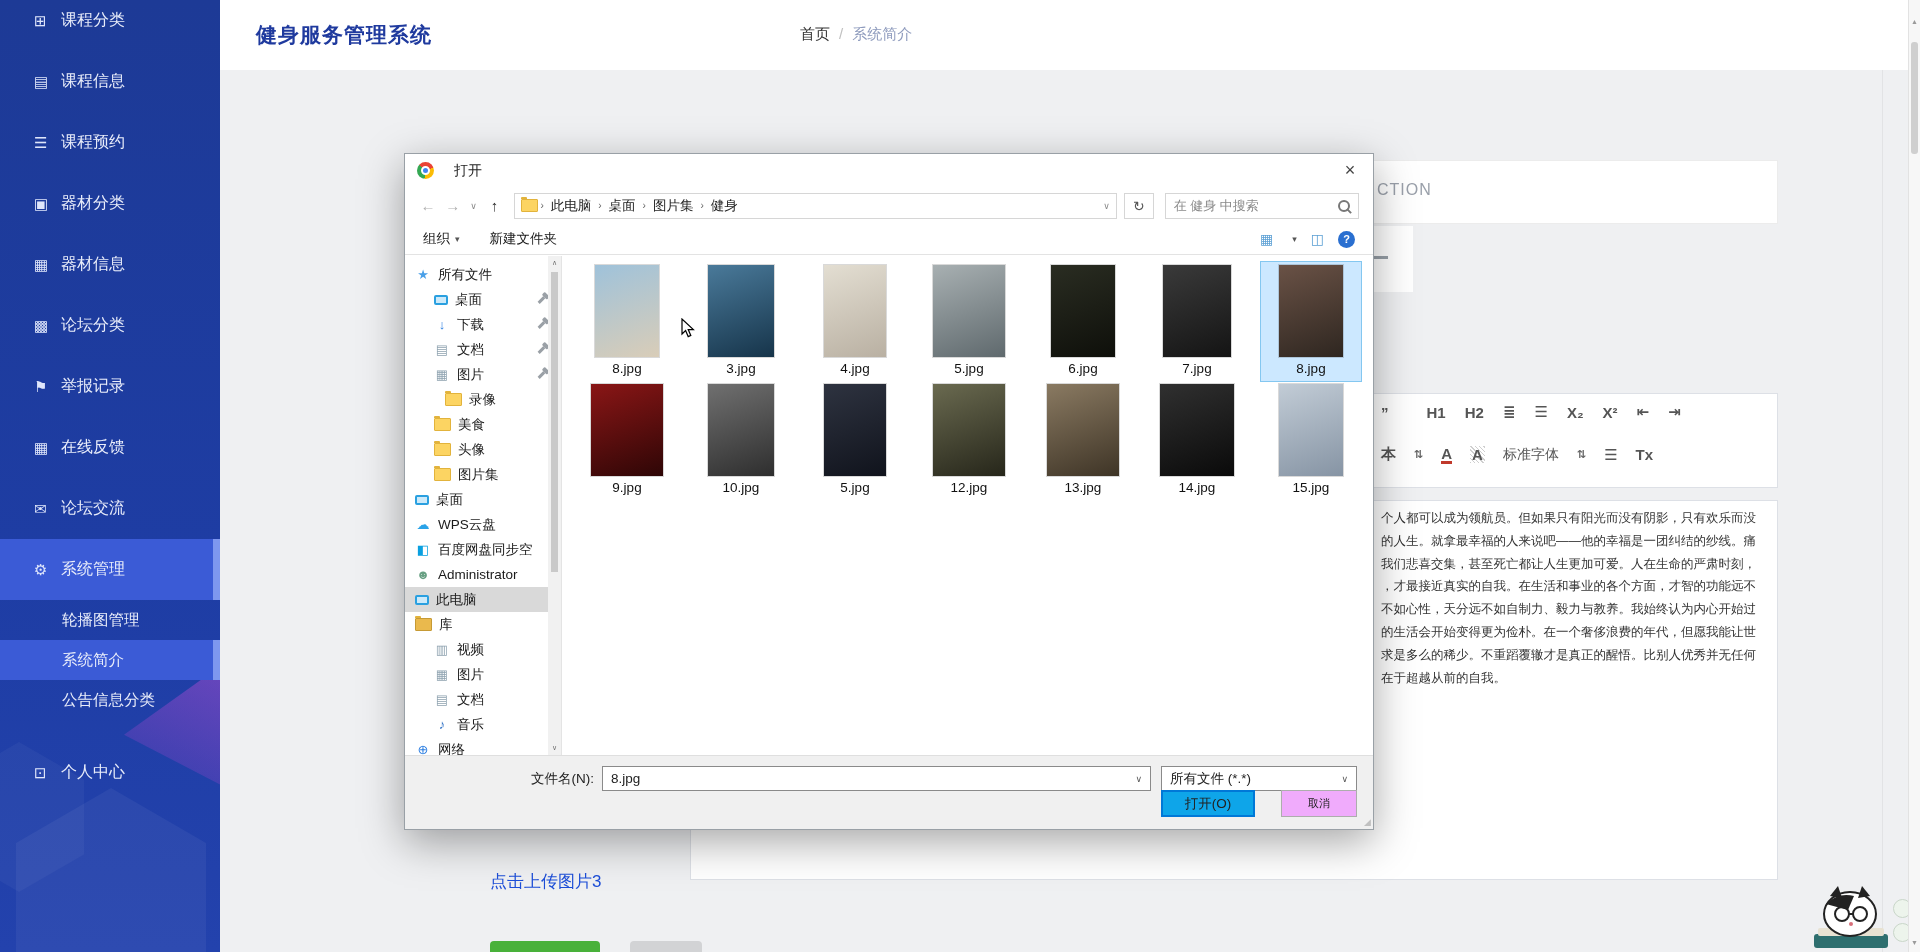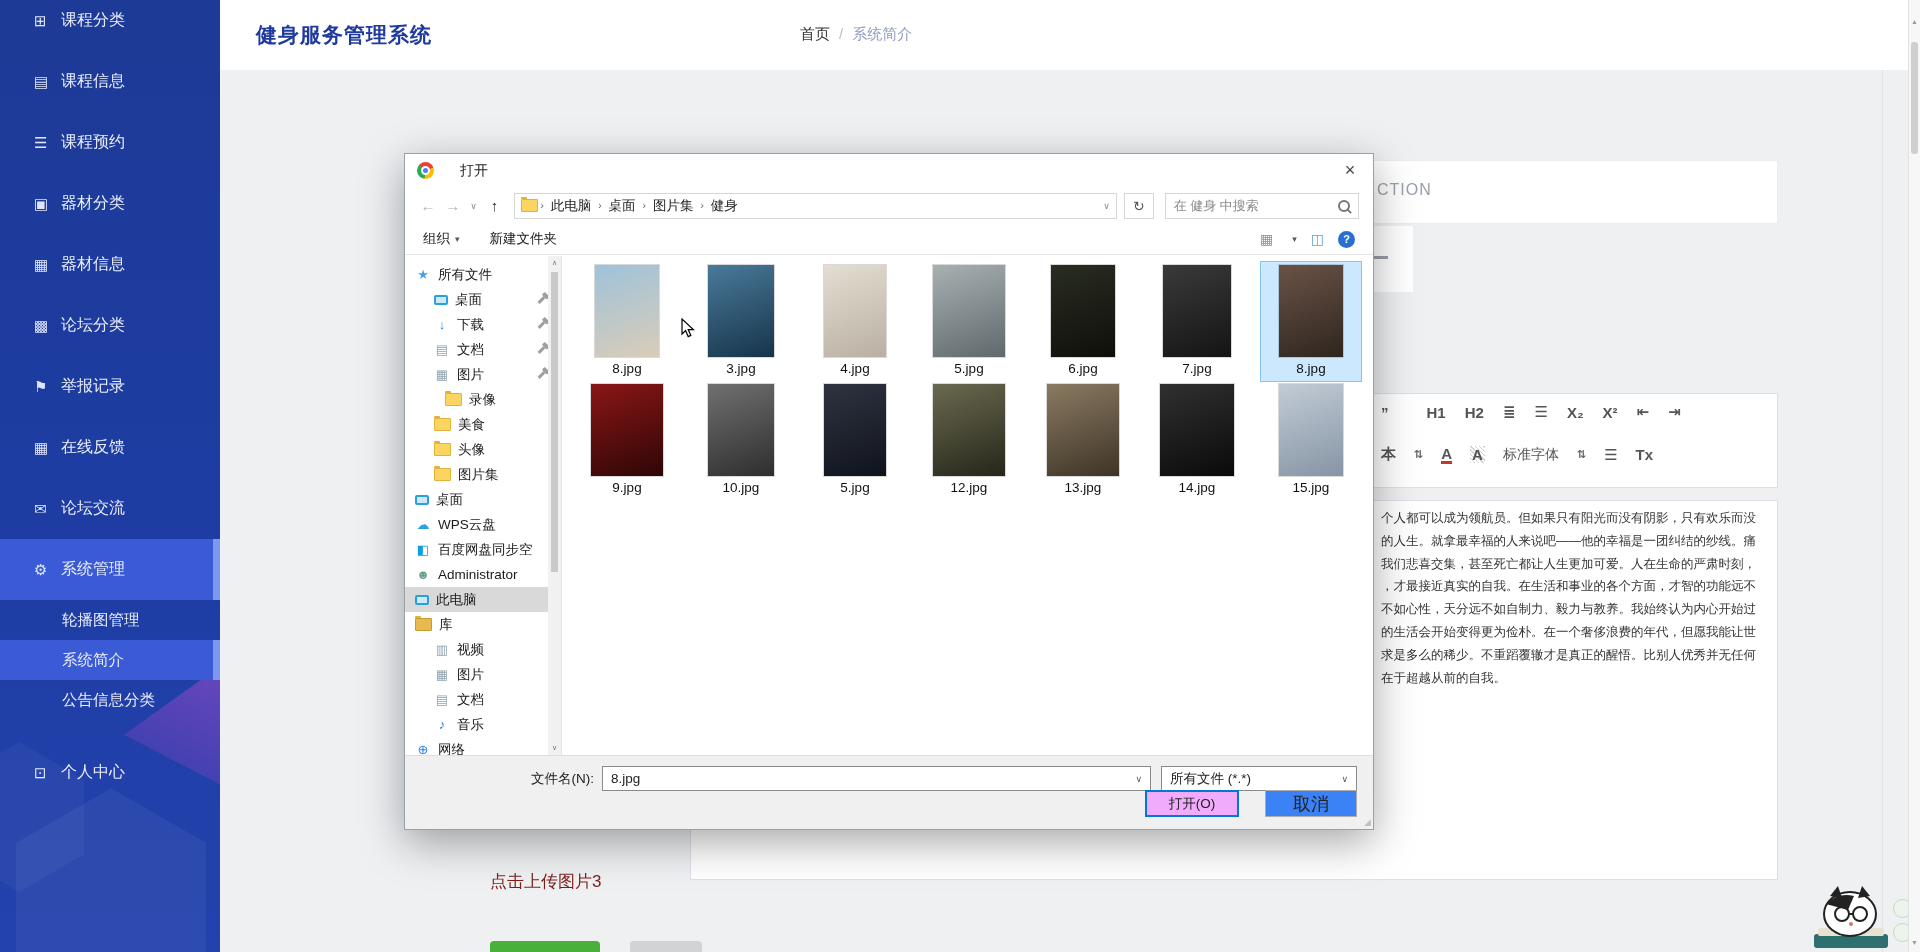--- a/index.html
+++ b/index.html
@@ -53,36 +53,36 @@
   .ed-i{display:inline-block;text-align:center;font-weight:bold;color:#555;cursor:pointer}
   .ed-i.font-color-icon{border-bottom:3px solid #c0392b;line-height:15px}
   .ed-i.bg-color-icon{background:repeating-linear-gradient(45deg,#cfcfcf 0 1px,#fff 1px 3px);padding:0 2px}
   .ed-i.font-family-select{font-weight:normal;font-size:14px}
   .ed-i.clear-format-icon{}
   .ed-i.dropdown-arrows-icon{font-size:11px;color:#666}
   .ed-text{position:absolute;left:690px;top:500px;width:1088px;height:380px;background:#fff;
            border:1px solid #dde0e6;box-sizing:border-box;z-index:2}
   .ed-lines{position:absolute;left:1381px;top:507px;z-index:2}
   .pline{font-size:12.5px;line-height:22.8px;color:#333;white-space:nowrap}
-  .upload-hint{position:absolute;left:490px;top:870px;font-size:17px;color:#7f1d1d;z-index:2}
+  .upload-hint{position:absolute;left:490px;top:870px;font-size:17px;color:#1d4ed8;z-index:2}
   .btn-green{position:absolute;left:490px;top:941px;width:110px;height:40px;background:#49b13a;border-radius:4px;z-index:2}
   .btn-gray{position:absolute;left:630px;top:941px;width:72px;height:40px;background:#d2d3d5;border-radius:4px;z-index:2}
   
   .mascot{position:absolute;left:1808px;top:884px;z-index:6}
   .float-btn{position:absolute;width:17px;height:17px;border-radius:50%;background:#edf4ec;
              border:1px solid #c9d6c9;z-index:7}
   
   .page-scroll{position:absolute;right:0;top:0;width:12px;height:952px;background:#f7f7f7;
                border-left:1px solid #e2e2e2;z-index:20;box-sizing:border-box}
   .ps-arrow{position:absolute;left:0;width:11px;text-align:center;font-size:7px;color:#9a9a9a}
   .ps-thumb{position:absolute;left:2px;top:42px;width:7px;height:112px;background:#cfcfcf;border-radius:3px}
   
   .dlg{position:absolute;left:404px;top:153px;width:970px;height:677px;background:#fff;z-index:10;
        border:1px solid #99a0a6;box-shadow:0 12px 40px rgba(0,0,0,.35);box-sizing:border-box;color:#222}
-  .dlg-title{height:33px;display:flex;align-items:center;padding-left:12px;gap:26px;font-size:14px}
+  .dlg-title{height:33px;display:flex;align-items:center;padding-left:12px;gap:20px;font-size:14px}
   .chrome-logo{width:17px;height:17px;border-radius:50%;position:relative;flex:0 0 auto;
                background:conic-gradient(from -50deg,#ea4335 0 33%,#fbbc05 0 66%,#34a853 0 100%)}
   .chrome-logo::after{content:"";position:absolute;inset:4px;background:#4285f4;border:2px solid #fff;border-radius:50%}
   .dlg-close{position:absolute;right:0;top:0;width:46px;height:32px;display:flex;align-items:center;
              justify-content:center;font-size:18px;color:#444;cursor:pointer}
   .dlg-nav{height:37px;display:flex;align-items:center;padding:0 14px;gap:7px}
   .nav-gl{font-size:15px;color:#b0b0b0;width:18px;text-align:center;cursor:pointer}
   .nav-gl.small{font-size:9px;color:#8a8a8a;width:10px}
   .nav-gl.up{color:#333}
   .addr{width:608px;height:26px;border:1px solid #d6d6d6;display:flex;align-items:center;
@@ -130,24 +130,24 @@
   .dlg-footer{position:absolute;left:0;bottom:0;width:100%;height:74px;background:#f0f0f0;
               border-top:1px solid #dfdfdf;box-sizing:border-box}
   .fn-row{position:absolute;left:0;top:10px;right:16px;display:flex;align-items:center;font-size:13.5px}
   .fn-label{margin-left:126px;flex:0 0 auto}
   .fn-input{margin-left:8px;flex:1;height:25px;border:1px solid #8a8a8a;background:#fff;display:flex;
             align-items:center;justify-content:space-between;padding:0 8px;box-sizing:border-box}
   .ft-select{margin-left:10px;width:196px;height:25px;border:1px solid #8a8a8a;background:#fff;display:flex;
              align-items:center;justify-content:space-between;padding:0 8px;box-sizing:border-box}
   .combo-caret{font-size:9px;color:#555}
   .btn-row{position:absolute;right:16px;bottom:12px;display:flex;gap:26px}
-  .btn-open{width:94px;height:27px;background:#f0abfc;border:2px solid #0078d7;display:flex;align-items:center;
+  .btn-open{width:94px;height:27px;background:#0ea5e9;border:2px solid #0078d7;display:flex;align-items:center;
             justify-content:center;font-size:13.5px;box-sizing:border-box;cursor:pointer}
-  .btn-cancel{width:92px;height:27px;background:#3b82f6;border:1px solid #adadad;display:flex;align-items:center;
-              justify-content:center;font-size:18px;box-sizing:border-box;cursor:pointer}
+  .btn-cancel{width:76px;height:27px;background:#f0abfc;border:1px solid #adadad;display:flex;align-items:center;
+              justify-content:center;font-size:11px;box-sizing:border-box;cursor:pointer}
   .grip{position:absolute;right:2px;bottom:2px;font-size:9px;color:#c0c0c0}
   .cursor{position:absolute;left:681px;top:318px;z-index:30;pointer-events:none}
 </style>
 </head>
 <body>
 
 <div class="sidebar">
   <div class="sb-list" id="sb-list">
       <div class="sb-item">
     <span class="sb-ic">⊞</span>

